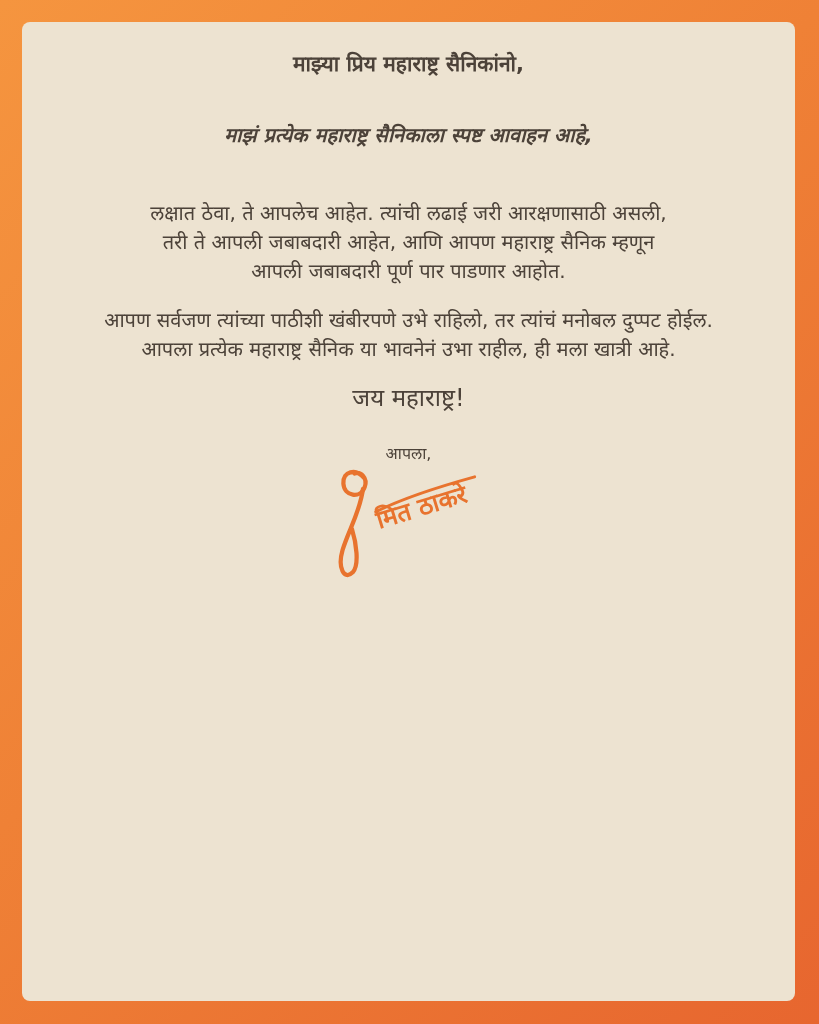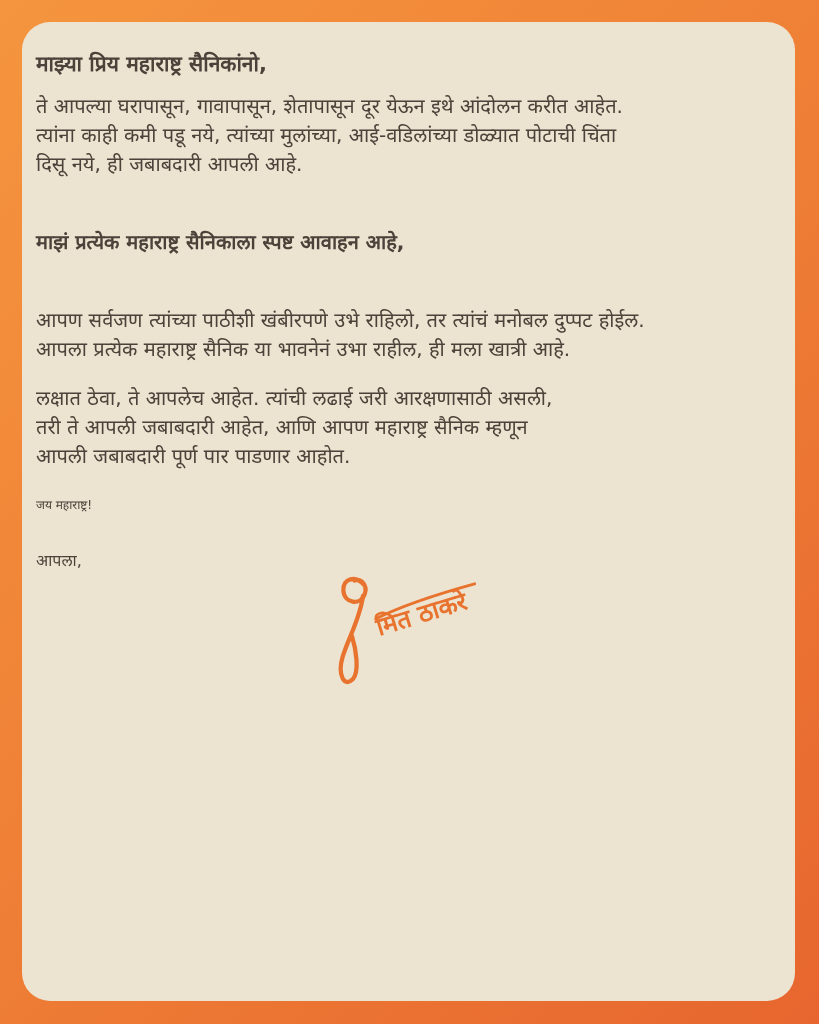--- a/index.html
+++ b/index.html
@@ -7,77 +7,75 @@
     position:relative;
     width:819px;height:1024px;
     background:linear-gradient(135deg,#F5953F 0%,#EF8136 45%,#E7662F 100%);
     font-family:"DejaVu Sans",sans-serif;
     overflow:hidden;
   }
   .card{
     position:absolute;
     left:22px;top:22px;right:24px;bottom:23px;
     background:#EDE3D1;
-    border-radius:28px;
+    border-radius:8px;
     color:#4C4239;
-    text-align:left;
+    text-align:center;
     overflow:hidden;
   }
   .content{padding:28px 14px 0;}
   .salutation{
     font-size:21px;font-weight:bold;line-height:29px;
     margin:0 0 13px;
   }
   .para{
     font-size:20px;line-height:29px;
     white-space:pre-line;
     margin:0 0 24px;
   }
   .para.tight{margin-bottom:20px;}
   .callout{
     font-weight:bold;
     font-size:19px;line-height:29px;
     white-space:pre-line;
     margin:0 0 20px;
+    font-style:italic;
   }
   .callout .callout-heading{font-size:20px;}
   .slogan{
-    font-size:12px;line-height:29px;margin:0 0 26px;
+    font-size:24px;line-height:29px;margin:0 0 26px;
   }
   .closing{
     font-size:16px;line-height:29px;margin:0;
   }
   .signature-wrap{height:128px;margin-top:-4px;}
   .signature-wrap svg{display:block;margin:0 auto;}
 </style>
 </head>
 <body>
 
 <div class="page">
   <div class="card">
     <div class="content">
 
       <p class="salutation">माझ्या प्रिय महाराष्ट्र सैनिकांनो,</p>
 
 
 
-      <p class="para tight">ते आपल्या घरापासून, गावापासून, शेतापासून दूर येऊन इथे आंदोलन करीत आहेत.
-त्यांना काही कमी पडू नये, त्यांच्या मुलांच्या, आई-वडिलांच्या डोळ्यात पोटाची चिंता
-दिसू नये, ही जबाबदारी आपली आहे.</p>
 
       <div class="callout">
         <div class="callout-heading">माझं प्रत्येक महाराष्ट्र सैनिकाला स्पष्ट आवाहन आहे,</div>
       </div>
 
-      <p class="para tight">आपण सर्वजण त्यांच्या पाठीशी खंबीरपणे उभे राहिलो, तर त्यांचं मनोबल दुप्पट होईल.
-आपला प्रत्येक महाराष्ट्र सैनिक या भावनेनं उभा राहील, ही मला खात्री आहे.</p>
-
       <p class="para tight">लक्षात ठेवा, ते आपलेच आहेत. त्यांची लढाई जरी आरक्षणासाठी असली,
 तरी ते आपली जबाबदारी आहेत, आणि आपण महाराष्ट्र सैनिक म्हणून
 आपली जबाबदारी पूर्ण पार पाडणार आहोत.</p>
+
+      <p class="para tight">आपण सर्वजण त्यांच्या पाठीशी खंबीरपणे उभे राहिलो, तर त्यांचं मनोबल दुप्पट होईल.
+आपला प्रत्येक महाराष्ट्र सैनिक या भावनेनं उभा राहील, ही मला खात्री आहे.</p>
 
       <p class="slogan">जय महाराष्ट्र!</p>
 
       <p class="closing">आपला,</p>
 
       <div class="signature-wrap">
         <svg viewBox="0 0 230 150" width="196" height="128">
           <g stroke="#E8732E" fill="none" stroke-linecap="round">
             <path stroke-width="5" d="M62,16 C53,5 37,8 38,23 C39,38 58,41 63,27 C67,16 58,8 51,11"></path>
             <path stroke-width="5" d="M61,29 C58,55 44,78 37,101 C31,122 39,137 49,127 C57,118 53,92 48,76"></path>

